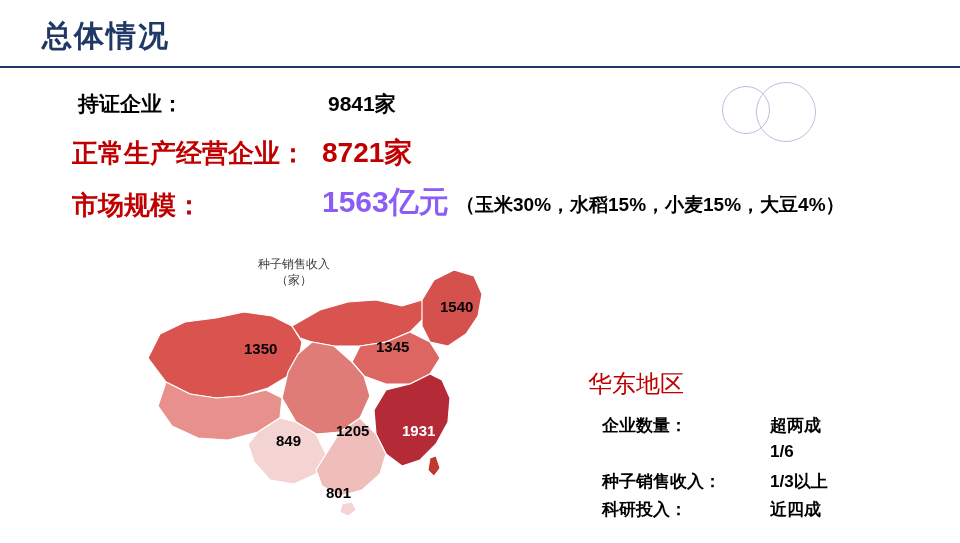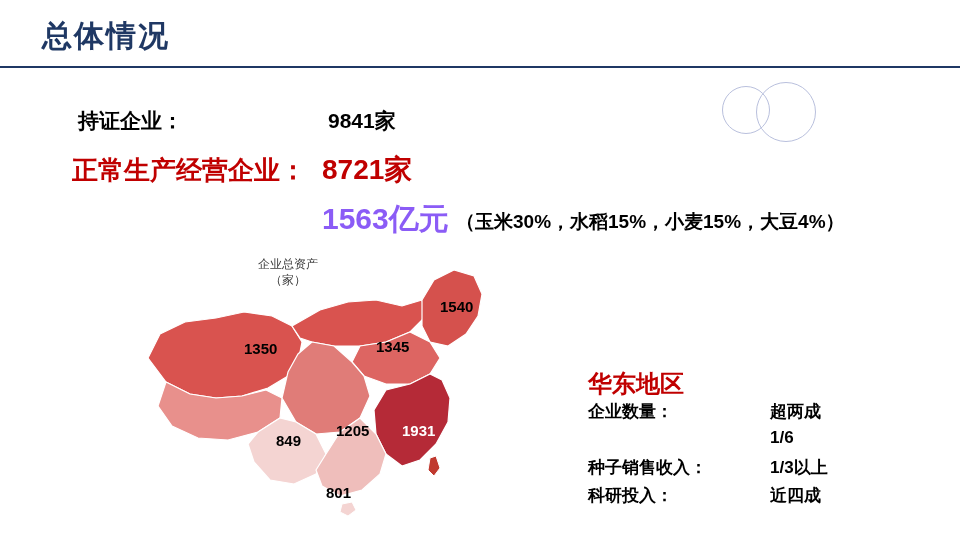--- a/index.html
+++ b/index.html
@@ -47,21 +47,21 @@
     border-radius: 50%;
     border: 1.5px solid #b9c0dd;
   }
   .ring-a { left: 722px; top: 86px; width: 46px; height: 46px; }
   .ring-b { left: 756px; top: 82px; width: 58px; height: 58px; }
 
   
   .stats {
     position: absolute;
     left: 0;
-    top: 101px;
+    top: 84px;
     width: 816px;
   }
   .stat-row {
     position: relative;
     height: 46px;
   }
   .stat-label {
     position: absolute;
     white-space: nowrap;
   }
@@ -145,35 +145,35 @@
 
   
   .east-block {
     position: absolute;
     left: 580px;
     top: 368px;
     width: 340px;
   }
   .east-title {
     font-size: 24px;
-    font-weight: bold;
+    font-weight: normal;
     color: #c00000;
     margin-left: 8px;
-    margin-bottom: 0;
+    margin-bottom: 14px;
   }
   .east-row {
     position: relative;
     height: 28px;
     font-size: 17px;
     font-weight: bold;
     color: #000000;
   }
   .east-key {
     position: absolute;
-    left: 8px;
+    left: 22px;
     top: 0;
     white-space: nowrap;
   }
   .east-val {
     position: absolute;
     left: 190px;
     top: 0;
     white-space: nowrap;
   }
   .watermark {
@@ -202,30 +202,31 @@
     <span class="stat-label">持证企业：</span>
     <span class="stat-value">9841家</span>
   </div>
 
   <div class="stat-row row2">
     <span class="stat-label">正常生产经营企业：</span>
     <span class="stat-value">8721家</span>
   </div>
 
   <div class="stat-row row3">
+    <span class="stat-label">市场规模：</span>
     <span class="stat-value">1563亿元</span>
     <span class="stat-note">（玉米30%，水稻15%，小麦15%，大豆4%）</span>
   </div>
 
 </div>
 
 <div class="map-wrap">
 
   <div class="map-legend">
-    <div>企业总资产</div>
+    <div>种子销售收入</div>
     <div>（家）</div>
   </div>
 
   <svg class="map-svg" width="530" height="290" viewBox="0 0 530 290">
 
     <path d="M118,112 L130,88 L155,76 L186,72 L214,66 L242,70 L262,80 L272,96
              L268,116 L258,130 L238,142 L212,150 L186,152 L160,148 L136,136 Z" fill="#d9534f" stroke="#ffffff" stroke-width="1.2"></path>
 
     <path d="M136,136 L160,148 L186,152 L212,150 L236,144 L252,152 L250,172
              L228,186 L198,194 L168,192 L142,180 L128,160 Z" fill="#e8908c" stroke="#ffffff" stroke-width="1.2"></path>

